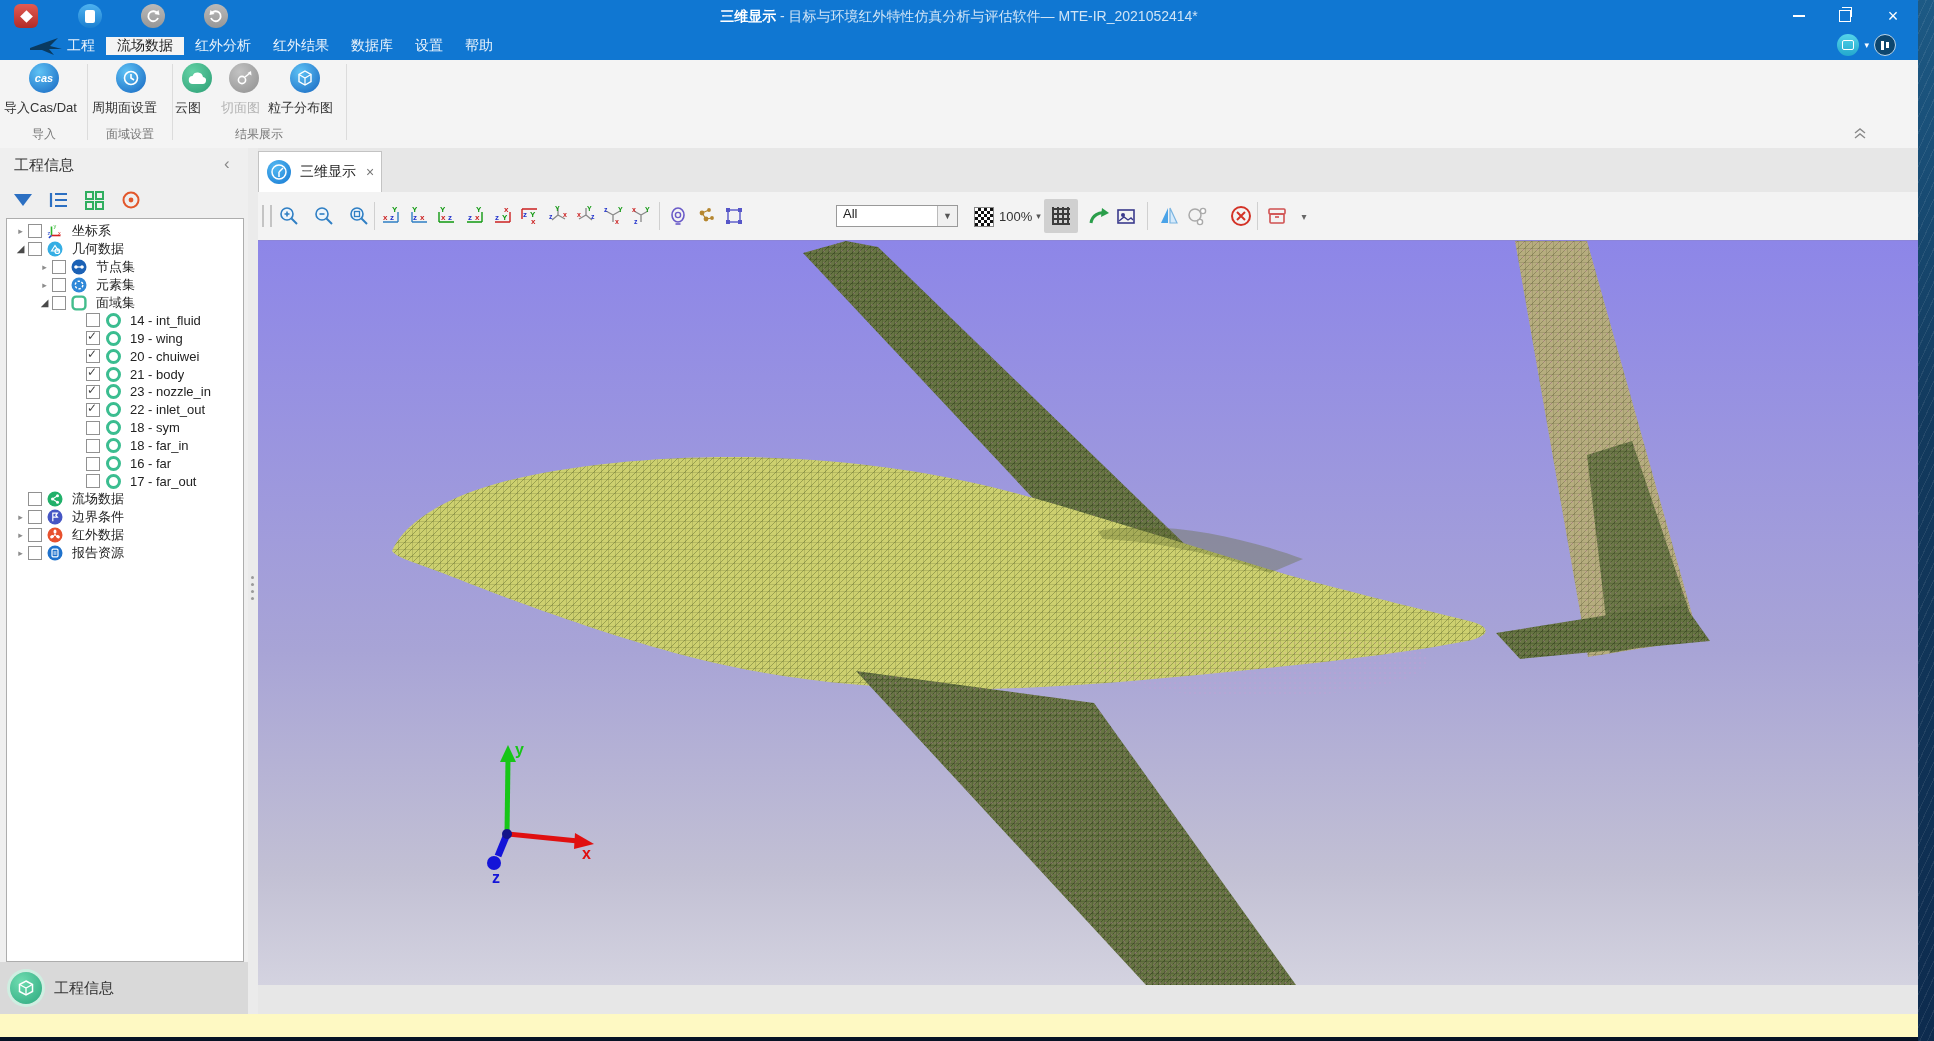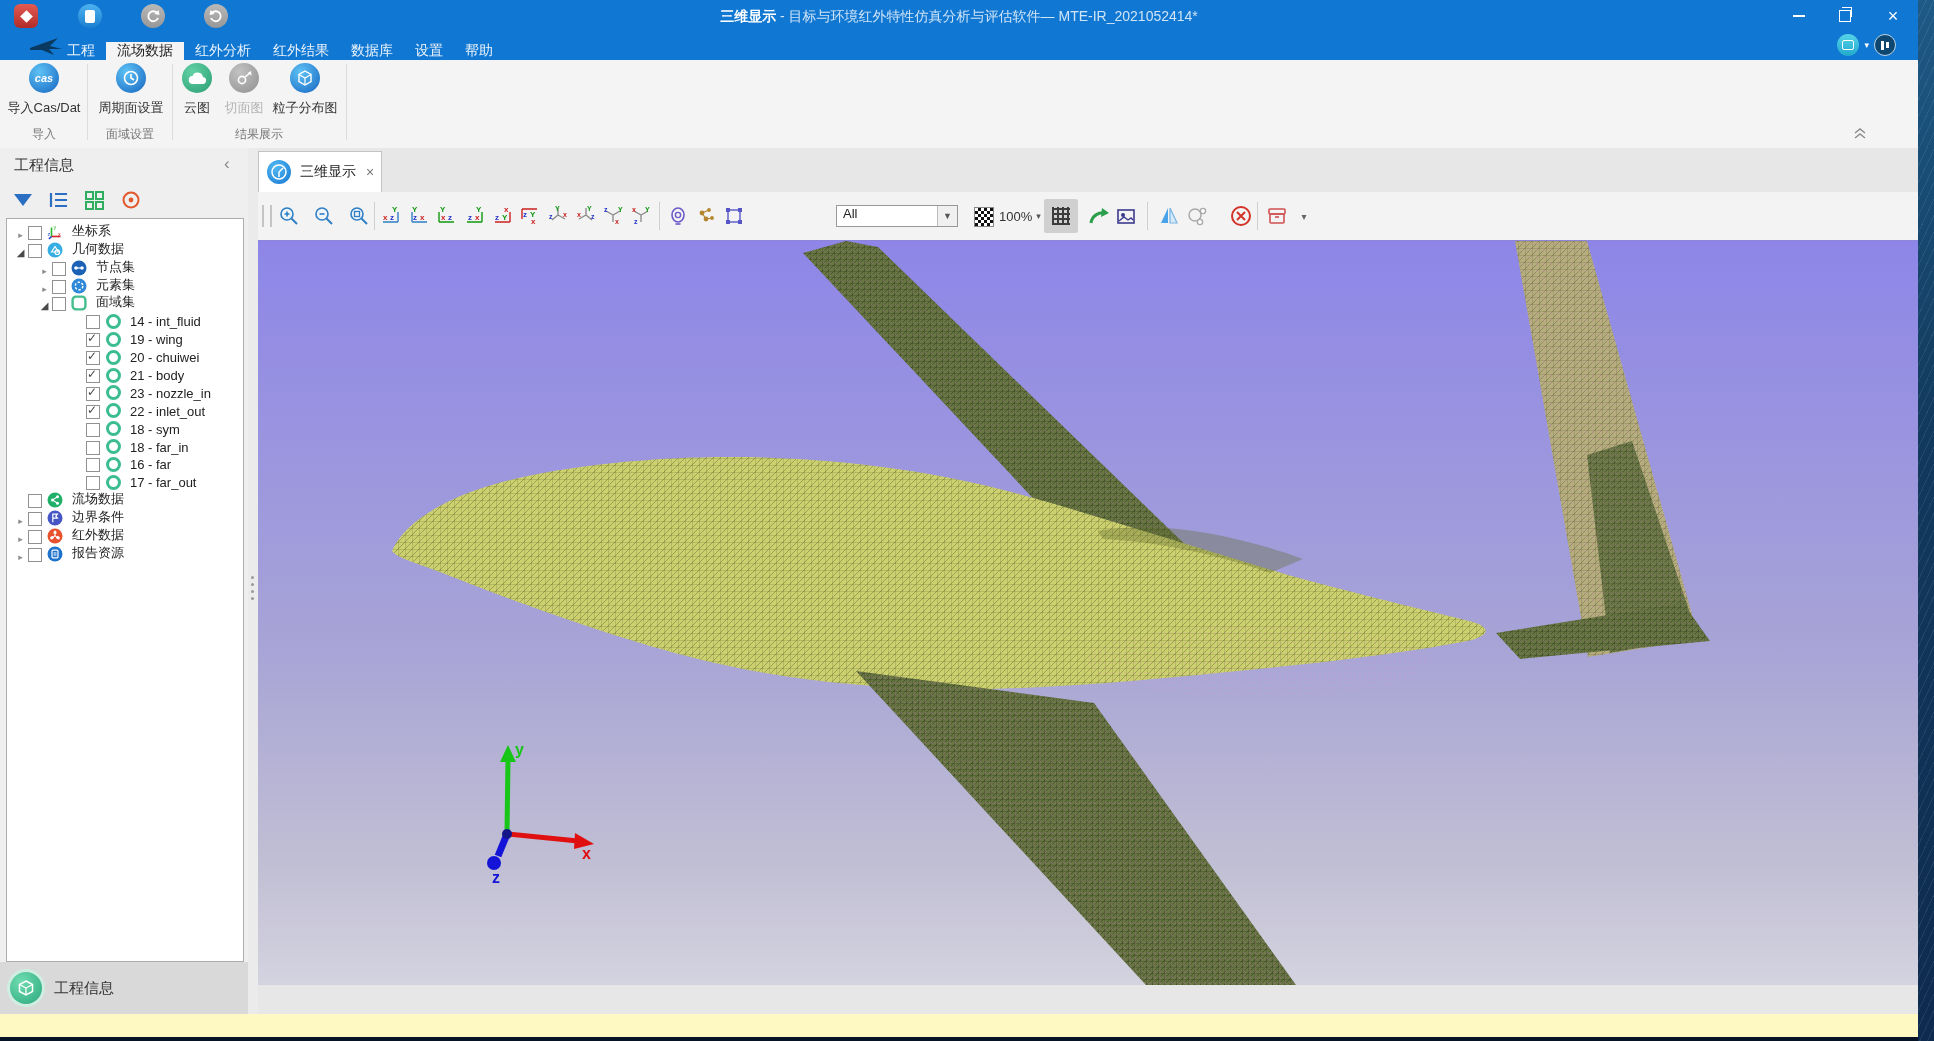--- a/index.html
+++ b/index.html
@@ -32,36 +32,36 @@
   .title-text .t2{color:#cfe4f6}
   .wctl{position:absolute;top:0;height:32px;width:46px;display:flex;align-items:center;
       justify-content:center;color:#fff}
   .wc-min{right:96px}.wc-max{right:50px}.wc-close{right:2px}
   .wc-min i{width:12px;height:2px;background:#fff;display:block}
   .wc-max i{width:10px;height:10px;border:1.5px solid #fff;display:block;position:relative}
   .wc-max i:before{content:"";position:absolute;left:2px;top:-4px;width:9px;height:9px;
       border:1.5px solid #fff;border-left:none;border-bottom:none}
   .wc-close span{font-size:18px;line-height:18px}
   
-  .menubar{left:0;top:32px;width:1918px;height:28px;background:#1077d2;display:flex;align-items:flex-end}
+  .menubar{left:0;top:32px;width:1918px;height:28px;background:#1077d2;display:flex;align-items:center}
   .logo{position:absolute;left:28px;top:3px;width:36px;height:22px}
   .menu-items{display:flex;margin-left:56px}
   .mi{padding:0 11px;display:flex;align-items:center;color:#eaf3fb;font-size:14px}
   .mi.active{background:#f4f4f4;color:#222}
   .menu-right{position:absolute;right:22px;top:2px;display:flex;align-items:center;gap:5px}
   .mr-cyan{width:22px;height:22px;border-radius:50%;background:linear-gradient(180deg,#55d4ea,#23a8cd);
       display:flex;align-items:center;justify-content:center}
   .mr-cyan i{width:10px;height:8px;border:1.4px solid #fff;border-radius:2px;display:block}
   .mr-caret{color:#fff;font-size:9px}
   .mr-dark{width:20px;height:20px;border-radius:50%;background:#0d466e;border:1.5px solid #bcd6ea;
       display:flex;align-items:center;justify-content:center;gap:2px}
   .mr-dark i{width:3px;height:9px;background:#fff;display:block}
   
   .ribbon{left:0;top:60px;width:1918px;height:88px;background:#f4f4f4;border-bottom:1px solid #d6d6d6}
-  .rbtn{position:absolute;top:3px;text-align:center}
+  .rbtn{position:absolute;top:3px;text-align:left}
   .rbtn .circ{width:30px;height:30px;border-radius:50%;margin:0 auto;display:flex;
       align-items:center;justify-content:center;color:#fff}
   .circ-blue{background:radial-gradient(circle at 35% 30%,#5ec2f5,#1565c0)}
   .circ-green{background:radial-gradient(circle at 35% 30%,#63d1a5,#2b9e74)}
   .circ-gray{background:radial-gradient(circle at 35% 30%,#c2c2c2,#8f8f8f)}
   .rbtn .rlab{font-size:13px;color:#333;margin-top:6px;white-space:nowrap}
   .rbtn.disabled .rlab{color:#b3b3b3}
   .cas-txt{font-size:11px;font-style:italic;font-weight:bold}
   .rb-0{left:4px;width:80px}.rb-1{left:92px;width:78px}.rb-2{left:175px;width:44px}
   .rb-3{left:221px;width:46px}.rb-4{left:268px;width:74px}
@@ -74,21 +74,21 @@
   .leftpanel{left:0;top:148px;width:248px;height:866px;background:#efefef}
   .lp-title{position:absolute;left:14px;top:8px;font-size:15px;color:#333}
   .lp-collapse{position:absolute;left:224px;top:6px;color:#888;font-size:17px}
   .lp-tools{position:absolute;left:0;top:36px;height:32px;width:248px;display:flex;
       align-items:center;gap:15px;padding-left:12px;box-sizing:border-box}
   .lpt{width:21px;height:21px;display:flex;align-items:center;justify-content:center}
   .tri-down{width:0;height:0;border-left:9px solid transparent;border-right:9px solid transparent;
       border-top:12px solid #2b6fc2}
   .tree{position:absolute;left:6px;top:70px;width:238px;height:744px;background:#fff;
       border:1px solid #adadad;box-sizing:border-box;padding-top:3px;overflow:hidden}
-  .trow{height:17.9px;display:flex;align-items:flex-end;font-size:13px;color:#222;white-space:nowrap}
+  .trow{height:17.9px;display:flex;align-items:center;font-size:13px;color:#222;white-space:nowrap}
   .lvl0{padding-left:6px}.lvl1{padding-left:30px}.lvl2{padding-left:64px}
   .exp{width:15px;text-align:center;font-size:9px;color:#8c8c8c;flex:none}
   .exp.open{color:#4a4a4a;font-size:10px}
   .exp.closed:before{content:"▸"}
   .exp.open:before{content:"◢"}
   .cb{width:12px;height:12px;border:1px solid #919191;background:#fff;flex:none;margin-right:5px;
       position:relative}
   .cb.on:after{content:"✓";position:absolute;left:0px;top:-3px;font-size:12px;color:#444}
   .ti{width:16px;height:16px;flex:none;margin-right:9px;display:flex;align-items:center;justify-content:center}
   .ti-ring{box-sizing:border-box;width:15px;height:15px;border:3.4px solid #3bbd90;border-radius:50%;

